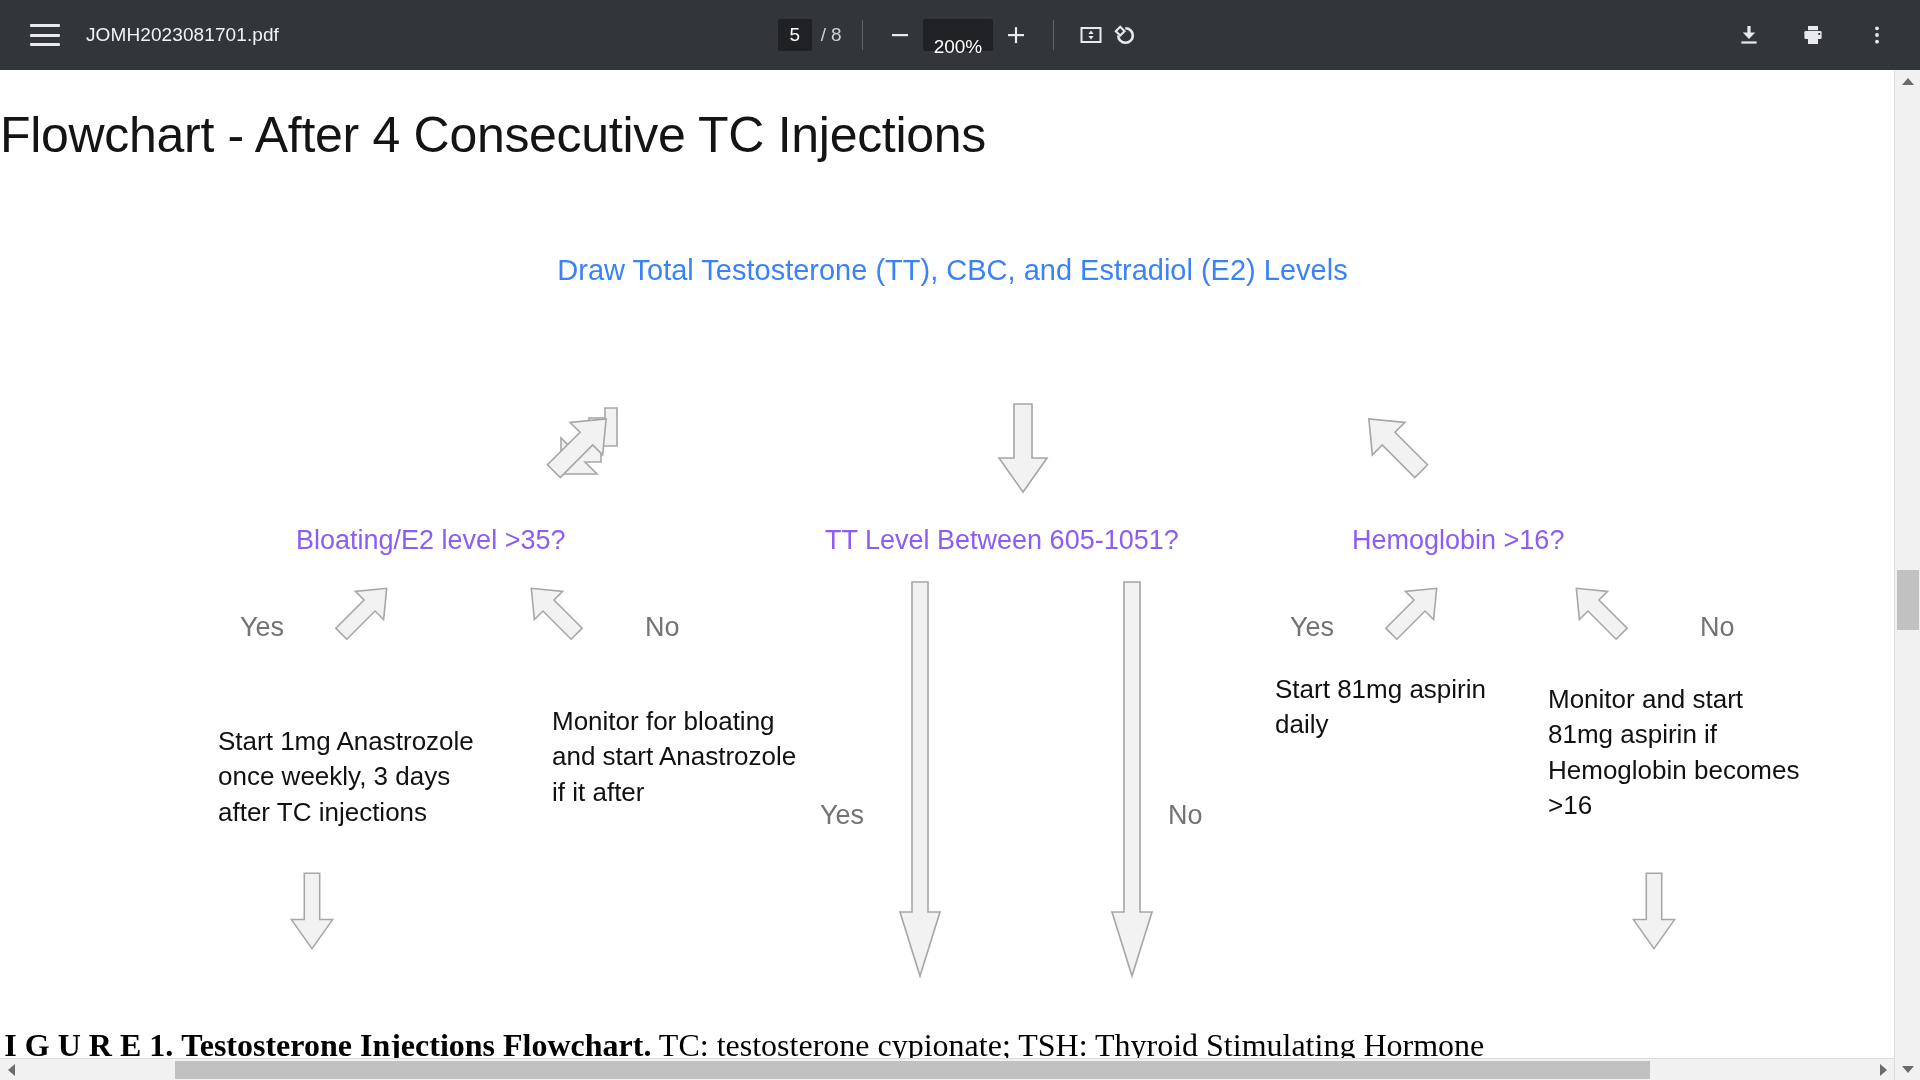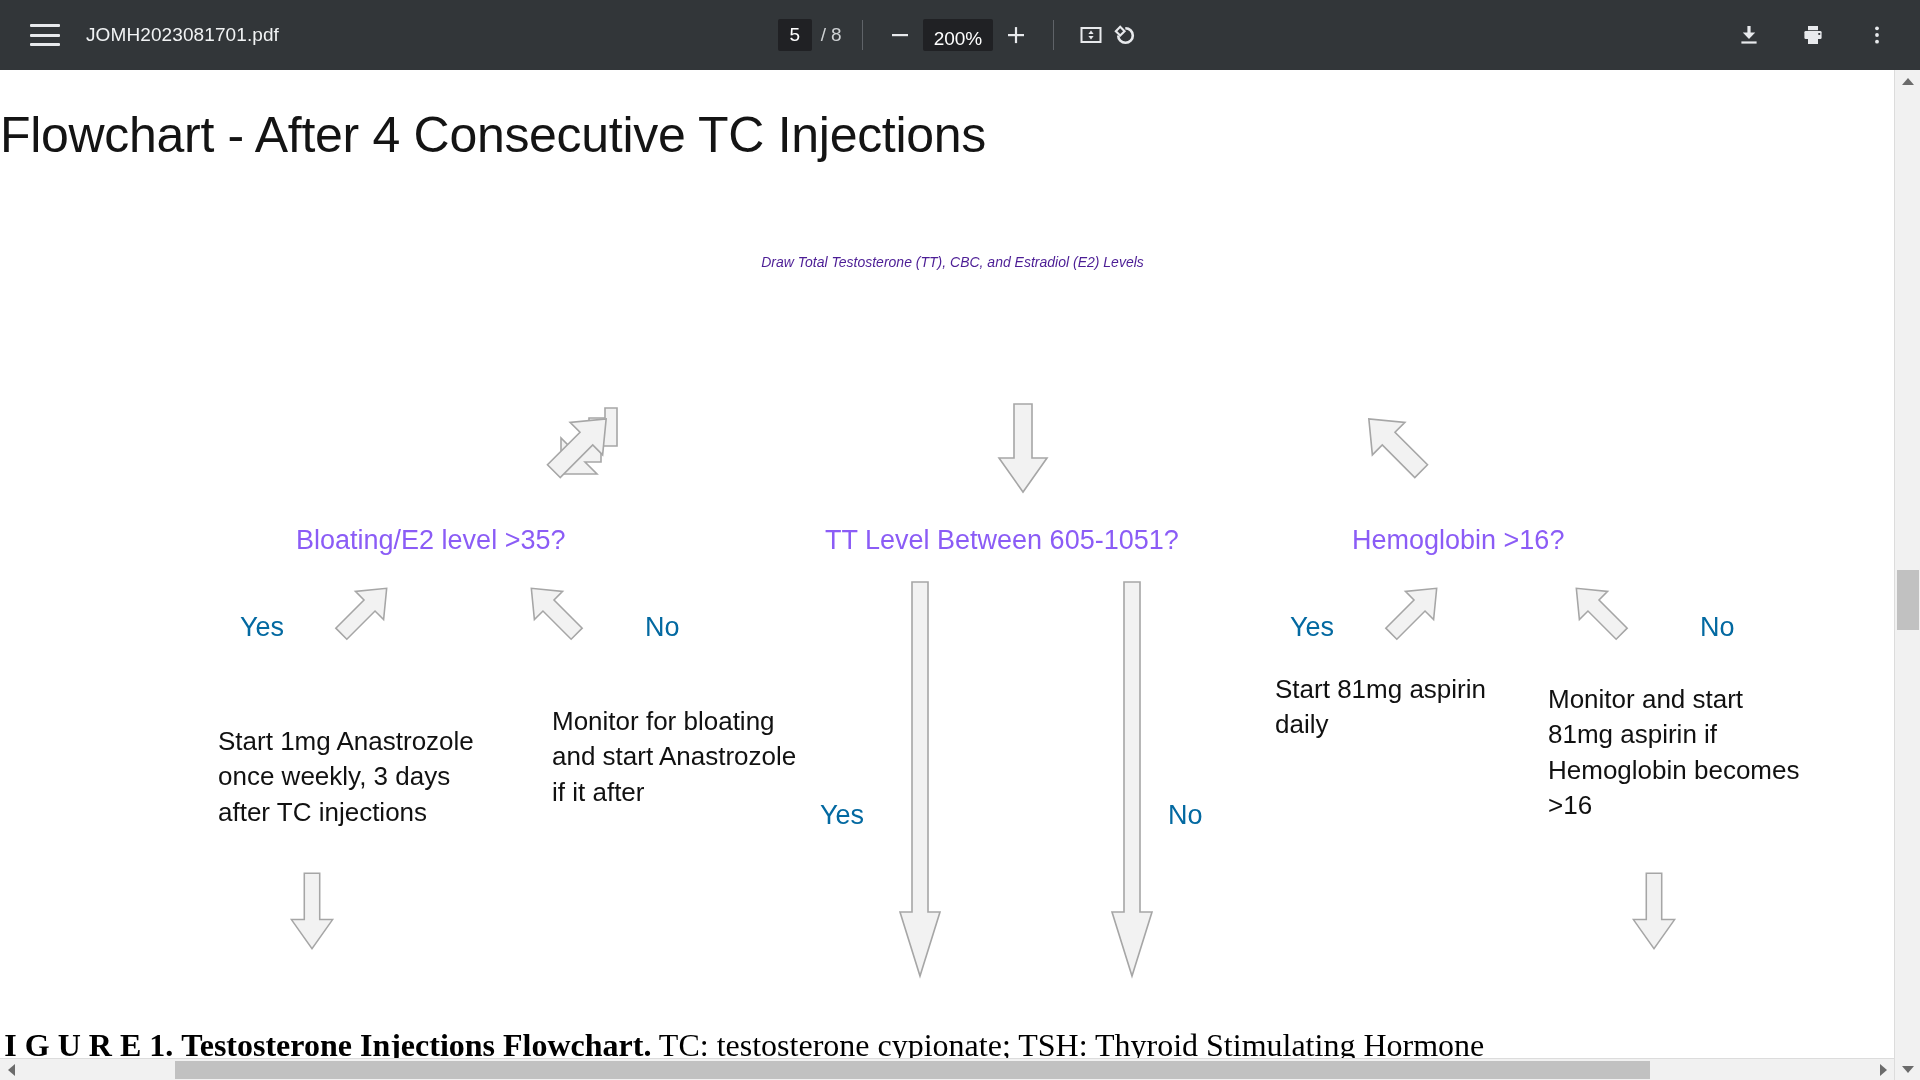--- a/index.html
+++ b/index.html
@@ -33,48 +33,48 @@
   .page-sep{ font-size:19px; color:#cfd2d4; margin:0 5px 0 9px; }
   .page-total{ font-size:19px; color:#cfd2d4; }
   .divider{ width:1px; height:30px; background:#5f6368; margin:0 20px; }
   .zbtn{
     width:34px; height:34px; display:flex; align-items:center; justify-content:center;
     cursor:pointer; border-radius:3px;
   }
   .zbtn svg{ display:block; }
   .zoombox{
     background:#202124; border-radius:2px; color:#fff; font-size:19px;
-    height:32px; line-height:32px; padding:4px 11px; text-align:center; margin:0 6px;
+    height:32px; line-height:32px; padding:12px 11px; text-align:center; margin:0 6px;
   }
   .tb-right{ position:absolute; right:26px; display:flex; align-items:center; gap:30px; }
   .ibtn{ width:34px; height:34px; display:flex; align-items:center; justify-content:center; cursor:pointer; }
 
   
   #viewport{
     position:absolute; top:70px; left:0; width:1920px; height:1010px;
     background:#ffffff; overflow:hidden;
   }
   #page{
     position:absolute; top:0; left:0; width:1905px; height:985px; background:#fff;
   }
 
   
   .fc-title{
     position:absolute; top:36px; left:0; width:1905px; text-align:left;
     font-size:50px; color:#141414; letter-spacing:-0.3px; font-weight:400;
   }
   .fc-sub{
     position:absolute; top:184px; left:0; width:1905px; text-align:center;
-    font-size:14px; color:#4c1d95; font-weight:400;font-style:italic;
+    font-size:29px; color:#3b82f6; font-weight:400;
   }
   .q-label{
     position:absolute; font-size:27px; color:#8b5cf6; white-space:nowrap;
   }
   .yn-label{
-    position:absolute; font-size:27px; color:#0369a1; white-space:nowrap;
+    position:absolute; font-size:27px; color:#737373; white-space:nowrap;
   }
   .txt-block{
     position:absolute; font-size:26px; line-height:1.36; color:#111;
   }
   .arrow{ position:absolute; }
 
   
   #caption{
     position:absolute; top:955px; left:-22px; width:1960px;
     font-family:"Liberation Serif", serif; font-size:32px; color:#000;

